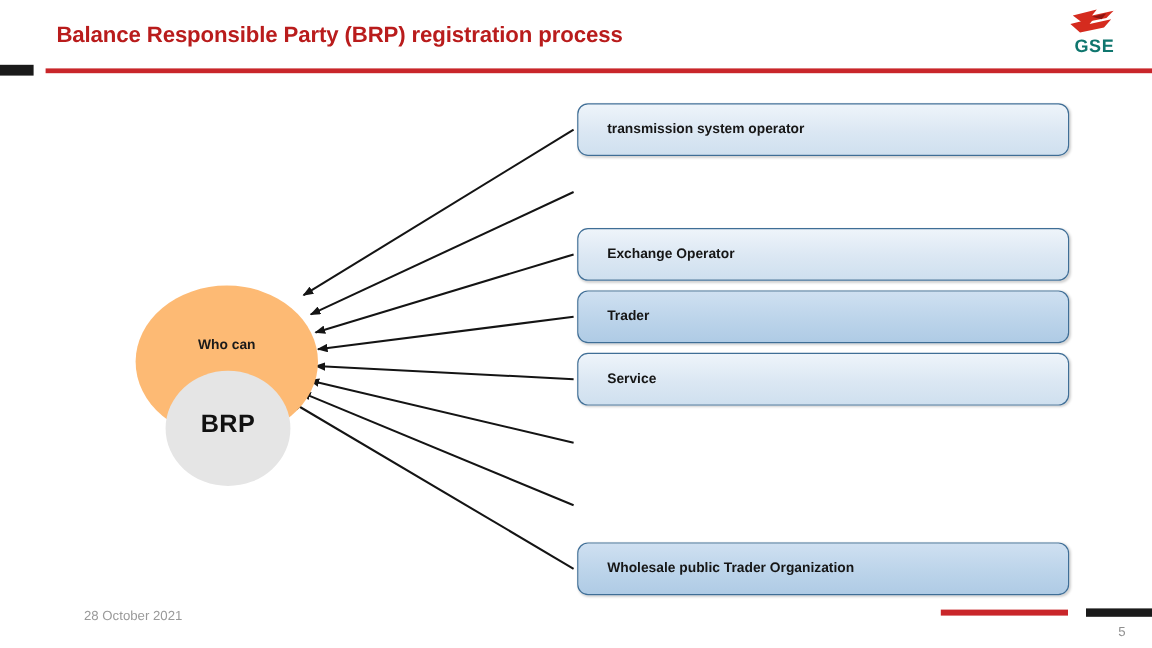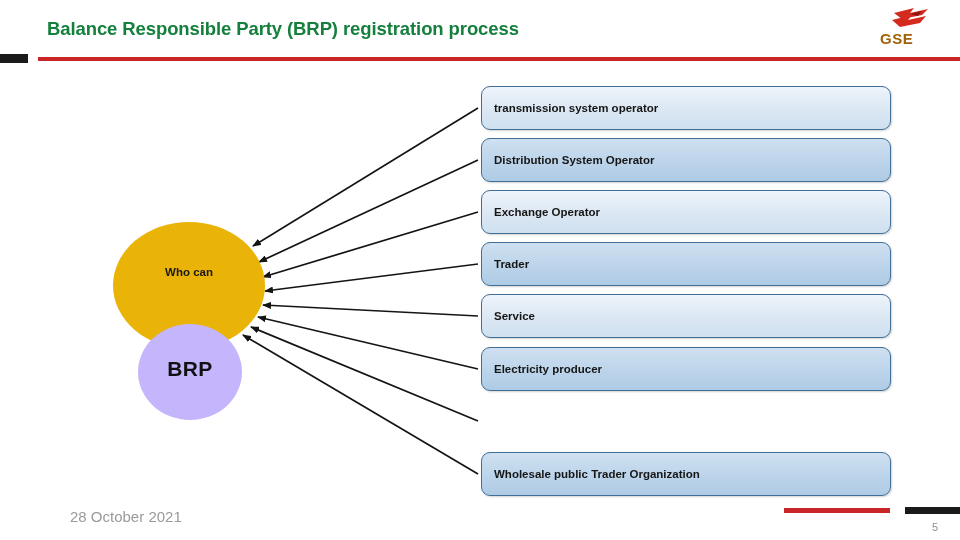--- a/index.html
+++ b/index.html
@@ -19,21 +19,21 @@
   }
 
   
   #slide-title {
     position: absolute;
     left: 47px;
     top: 18px;
     width: 760px;
     font-size: 18.5px;
     font-weight: bold;
-    color: #15803d;
+    color: #b91c1c;
     letter-spacing: -0.1px;
     white-space: nowrap;
   }
   .hdr-bar-black {
     position: absolute;
     left: 0px;
     top: 54px;
     width: 28px;
     height: 9px;
     background: #1a1a1a;
@@ -60,56 +60,56 @@
     left: 8px;
     top: 0px;
     width: 48px;
     height: 24px;
   }
   #logo .wordmark {
     position: absolute;
     left: 0;
     top: 24px;
     width: 64px;
-    text-align: left;
+    text-align: center;
     font-size: 15px;
     font-weight: bold;
     letter-spacing: 0.5px;
-    color: #a16207;
+    color: #0f766e;
   }
 
   
   #circle-pink {
     position: absolute;
     left: 113px;
-    top: 222px;
+    top: 238px;
     width: 152px;
     height: 127px;
     border-radius: 50%;
-    background: #eab308;
+    background: #fdba74;
   }
   #circle-pink .c-label {
     position: absolute;
     left: 0;
     right: 0;
     top: 42px;
     text-align: center;
     font-size: 11.5px;
     font-weight: bold;
     color: #1a1a1a;
     line-height: 16px;
   }
   #circle-green {
     position: absolute;
     left: 138px;
-    top: 324px;
+    top: 309px;
     width: 104px;
     height: 96px;
     border-radius: 50%;
-    background: #c4b5fd;
+    background: #e5e5e5;
   }
   #circle-green .c-label {
     position: absolute;
     left: 0;
     right: 0;
     top: 33px;
     text-align: center;
     font-size: 21px;
     font-weight: bold;
     color: #111111;
@@ -130,39 +130,39 @@
   .role-box {
     position: absolute;
     left: 481px;
     width: 410px;
     height: 44px;
     box-sizing: border-box;
     border: 1.4px solid #3f6e96;
     border-radius: 9px;
     display: flex;
     align-items: center;
-    padding-left: 12px;
+    padding-left: 24px;
     font-size: 11.5px;
     font-weight: bold;
     color: #161616;
     box-shadow: 1px 1px 2px rgba(0,0,0,0.18);
   }
   .role-box.tint-light {
     background: linear-gradient(to bottom, #eef4fa 0%, #dbe7f3 55%, #cfe0ef 100%);
   }
   .role-box.tint-dark {
     background: linear-gradient(to bottom, #cfe0f1 0%, #bcd4ea 55%, #afcbe5 100%);
   }
 
   
   #footer-date {
     position: absolute;
     left: 70px;
     top: 508px;
-    font-size: 15px;
+    font-size: 11px;
     color: #9a9a9a;
   }
   .ftr-bar-red {
     position: absolute;
     left: 784px;
     top: 508px;
     width: 106px;
     height: 5px;
     background: #c9262a;
   }
@@ -228,34 +228,28 @@
     </div>
   </div>
 
   <div id="circle-green">
     <div class="c-label">BRP</div>
   </div>
 
   <div class="role-box tint-light" style="top:86px">
       <span>transmission system operator</span>
     </div>
-  <div class="role-box tint-dark" style="top:138px">
-      <span>Distribution System Operator</span>
-    </div>
   <div class="role-box tint-dark" style="top:242px">
       <span>Trader</span>
     </div>
   <div class="role-box tint-light" style="top:190px">
       <span>Exchange Operator</span>
     </div>
   <div class="role-box tint-light" style="top:294px">
       <span>Service</span>
-    </div>
-  <div class="role-box tint-dark" style="top:347px">
-      <span>Electricity producer</span>
     </div>
   <div class="role-box tint-dark" style="top:452px">
       <span>Wholesale public Trader Organization</span>
     </div>
 
   <div id="footer-date">28 October 2021</div>
   <div class="ftr-bar-red"></div>
   <div class="ftr-bar-black"></div>
   <div id="page-number">5</div>
 

